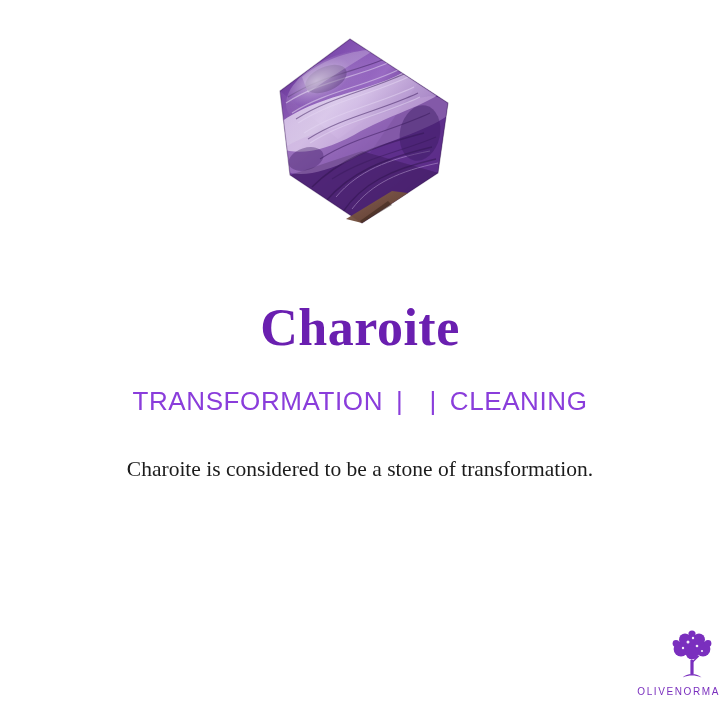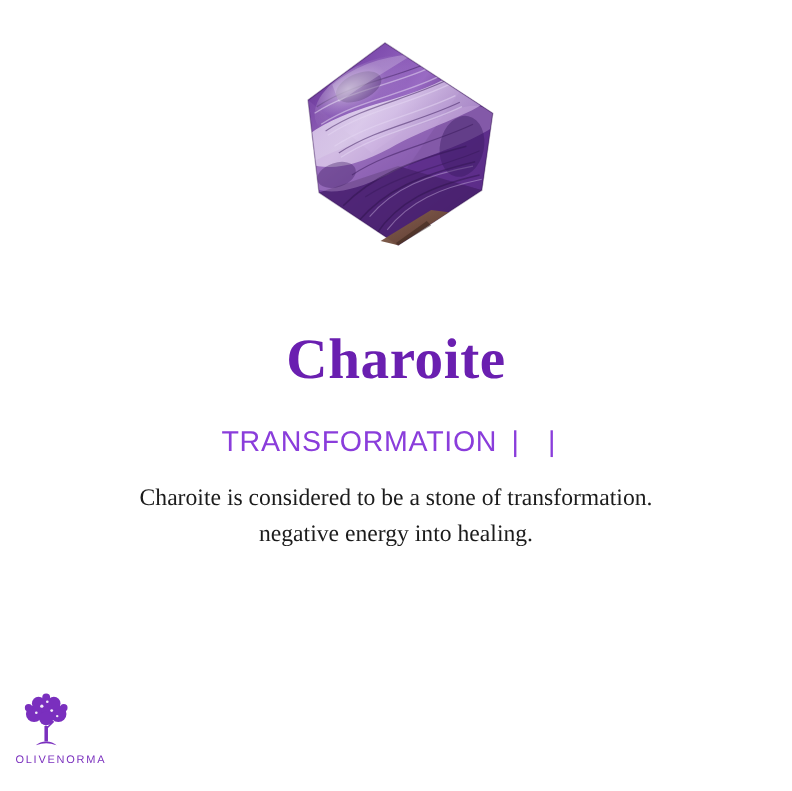--- a/index.html
+++ b/index.html
@@ -73,41 +73,41 @@
     white-space: nowrap;
   }
   .kw-sep {
     margin: 0 13px;
     color: #8a3ddb;
     font-size: 26px;
   }
 
   
   .description {
-    margin-top: 19px;
+    margin-top: 36px;
     width: 660px;
     text-align: center;
     font-family: "Liberation Serif", serif;
     font-size: 21.5px;
     color: #1c1c1c;
     line-height: 1.52;
   }
   .description .line {
     display: block;
   }
 
   
   .brand {
     position: absolute;
     left: 0;
     right: 0;
     bottom: 22px;
     display: flex;
     flex-direction: column;
-    align-items: flex-start;
+    align-items: flex-end;
     padding-left: 14px;
   }
   .brand-mark {
     width: 56px;
     height: 52px;
     display: block;
   }
   .brand-name {
     margin-top: 4px;
     font-size: 10px;
@@ -212,25 +212,25 @@
       </svg>
     </div>
   </div>
 
   <div class="title">Charoite</div>
 
   <div class="keywords">
     <span class="keyword">TRANSFORMATION</span>
     <span class="kw-sep">|</span>
     <span class="kw-sep">|</span>
+    <span class="keyword">CLEANING</span>
   </div>
 
   <div class="description">
     <span class="line">Charoite is considered to be a stone of transformation.</span>
-    <span class="line">negative energy into healing.</span>
   </div>
 
   <div class="brand">
     <svg class="brand-mark" viewBox="0 0 56 52">
       <g fill="#7a2fbe">
 
         <path d="M26.4,30 L26.4,44 L29.6,44 L29.6,30 Z"></path>
         <path d="M28,30 L22.5,24 L24.2,23 L28,27.5 Z"></path>
         <path d="M28,32 L33.8,25 L35.4,26.2 L28,33.5 Z"></path>
 

